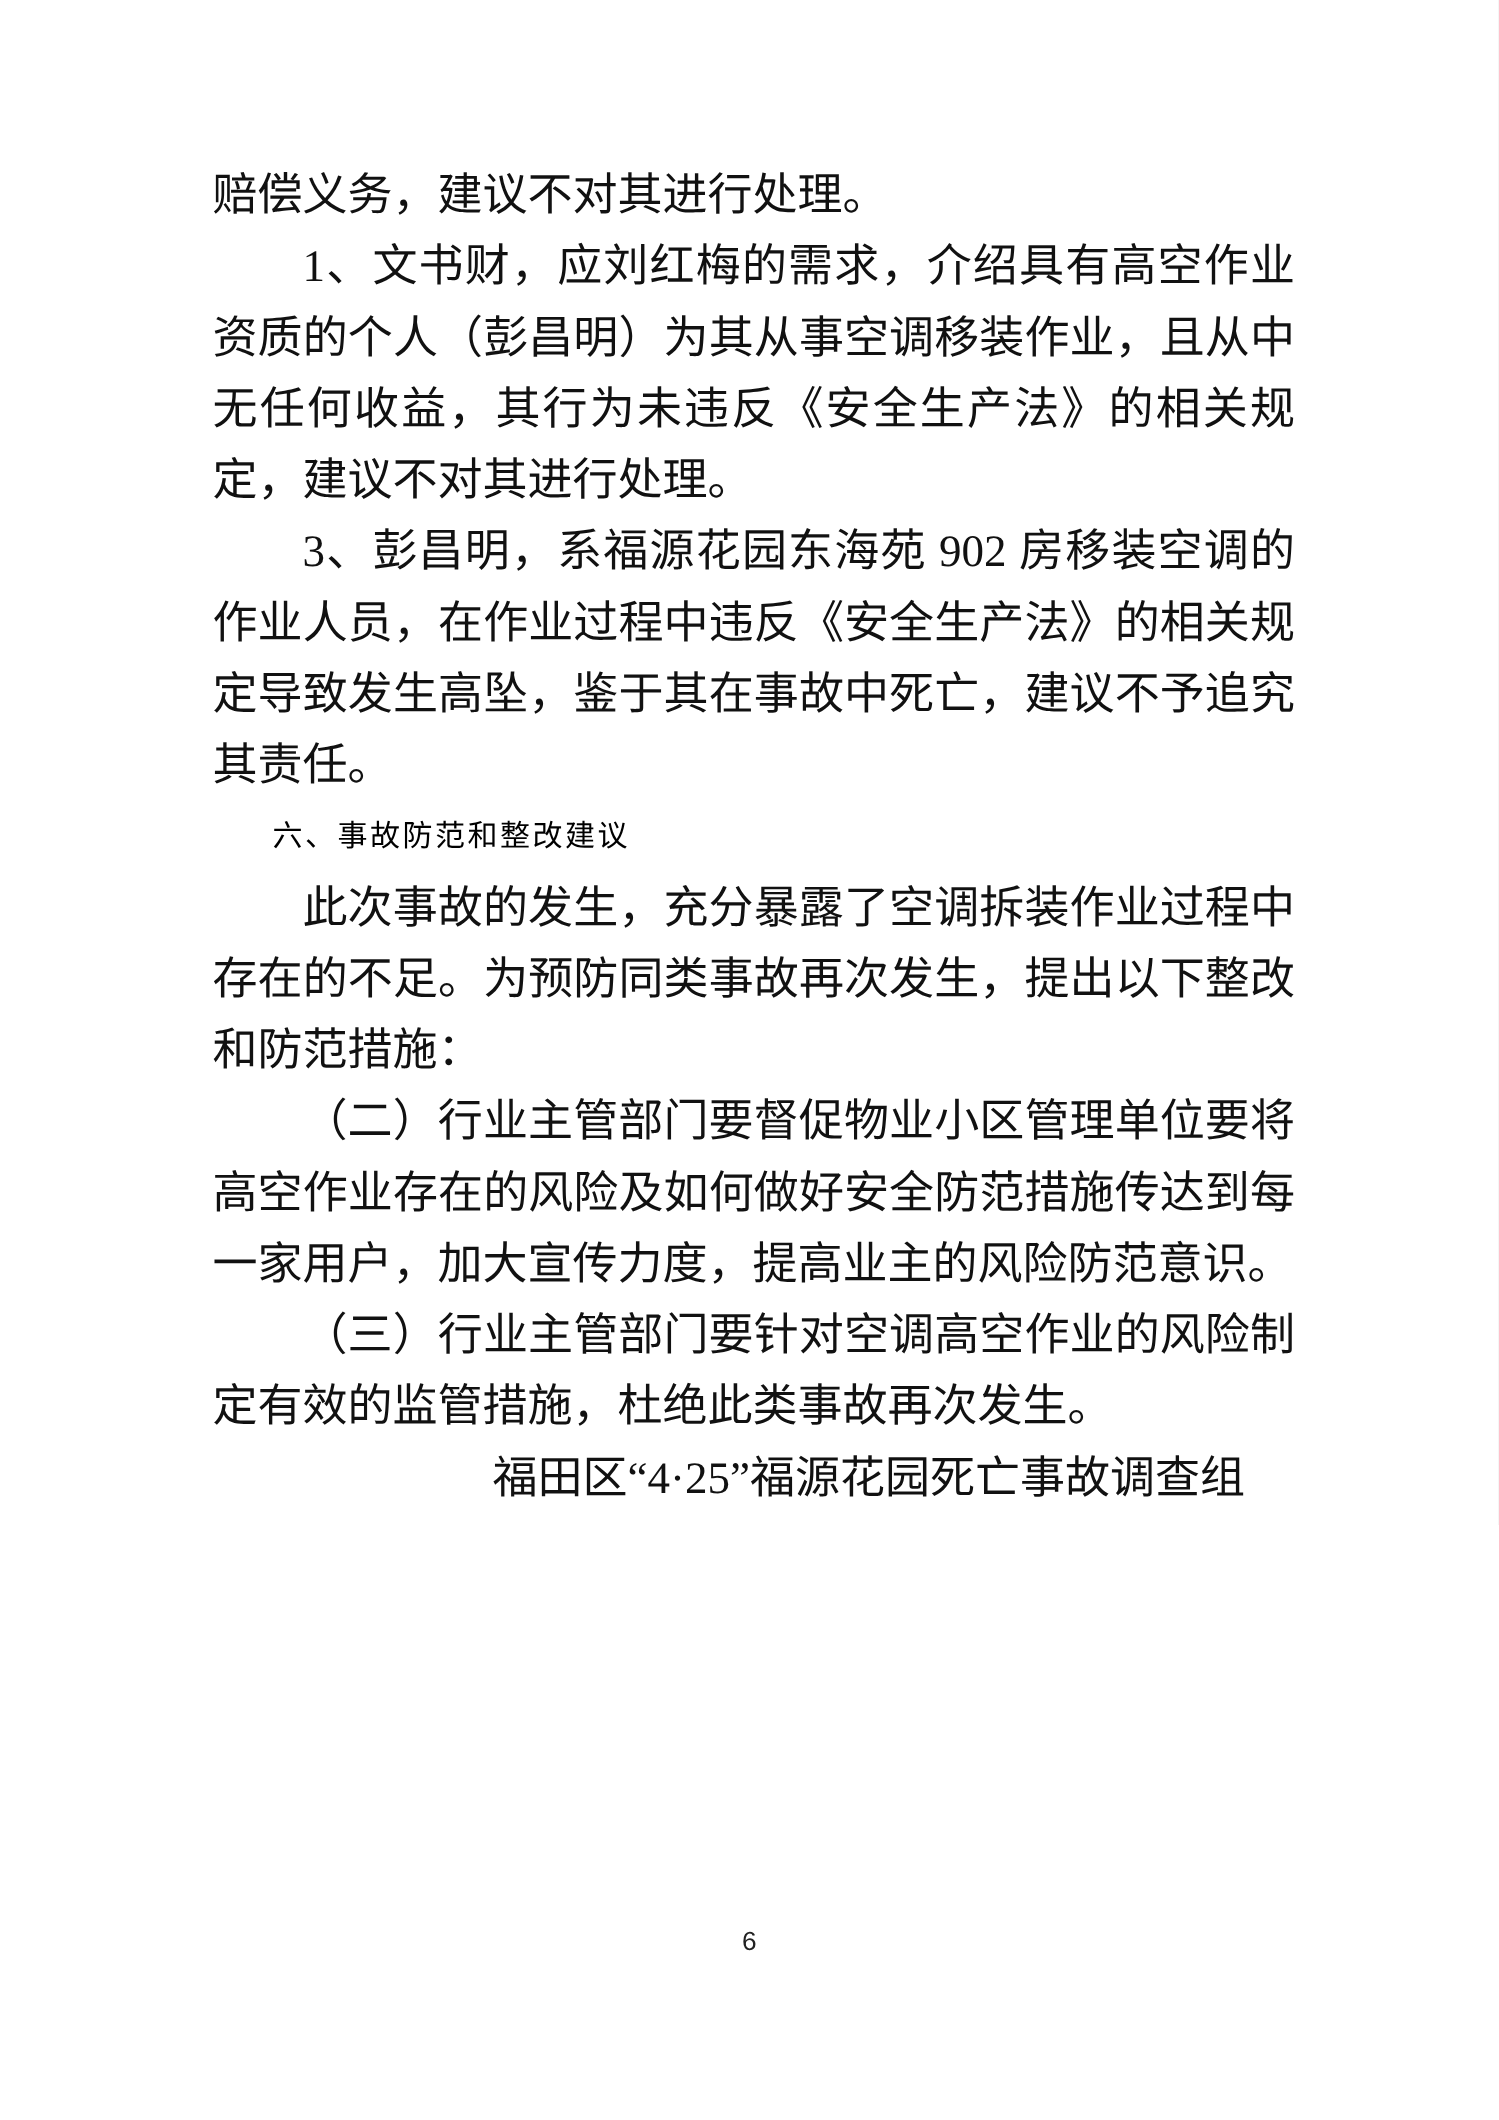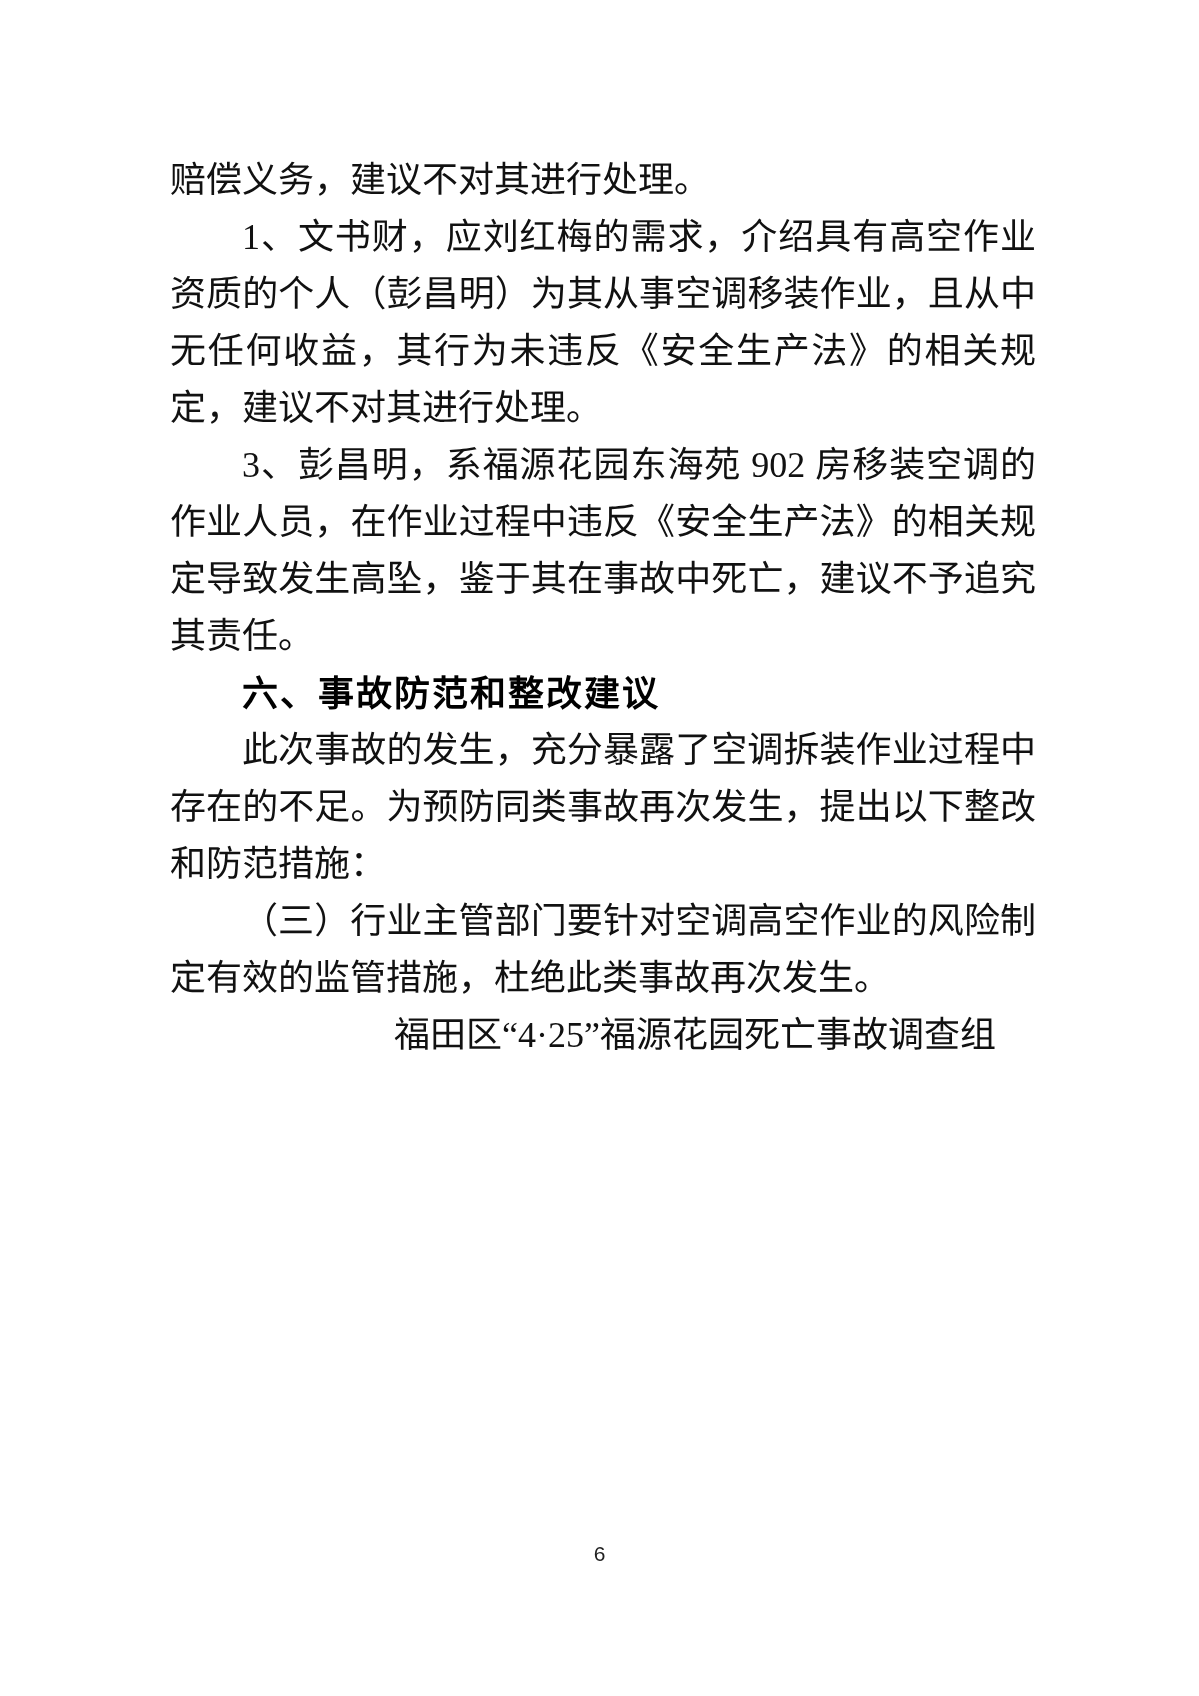--- a/index.html
+++ b/index.html
@@ -12,42 +12,42 @@
     position: relative;
     width: 1199px;
     height: 1696px;
     margin: 0 auto;
     background: #ffffff;
     color: #111111;
     overflow: hidden;
   }
   .content {
     position: absolute;
-    top: 152px;
+    top: 128px;
     left: 170px;
     width: 866px;
     font-family: "Liberation Serif", "DejaVu Serif", serif;
     font-size: 36px;
     line-height: 57px;
     text-align: justify;
     text-justify: inter-character;
   }
   .content p {
     margin: 0;
     padding: 0;
   }
   p.indent {
     text-indent: 2em;
   }
   h2.heading {
     margin: 0;
     padding: 0;
     font-family: "Liberation Sans", "DejaVu Sans", sans-serif;
-    font-weight: 700;
-    font-size: 36px;
+    font-weight: 400;
+    font-size: 24px;
     line-height: 57px;
     text-indent: 2em;
     letter-spacing: 2px;
     color: #000000;
   }
   p.signature {
     text-align: right;
     padding-right: 40px;
     text-indent: 0;
   }
@@ -70,17 +70,18 @@
 </head>
 <body>
 
 <div class="page">
   <div class="content">
     <p class="body">赔偿义务，建议不对其进行处理。</p>
     <p class="body indent">1、文书财，应刘红梅的需求，介绍具有高空作业资质的个人（彭昌明）为其从事空调移装作业，且从中无任何收益，其行为未违反《安全生产法》的相关规定，建议不对其进行处理。</p>
     <p class="body indent">3、彭昌明，系福源花园东海苑 902 房移装空调的作业人员，在作业过程中违反《安全生产法》的相关规定导致发生高坠，鉴于其在事故中死亡，建议不予追究其责任。</p>
     <h2 class="heading">六、事故防范和整改建议</h2>
     <p class="body indent">此次事故的发生，充分暴露了空调拆装作业过程中存在的不足。为预防同类事故再次发生，提出以下整改和防范措施：</p>
+    <p class="body indent">（二）行业主管部门要督促物业小区管理单位要将高空作业存在的风险及如何做好安全防范措施传达到每一家用户，加大宣传力度，提高业主的风险防范意识。</p>
     <p class="body indent">（三）行业主管部门要针对空调高空作业的风险制定有效的监管措施，杜绝此类事故再次发生。</p>
     <p class="signature">福田区“4·25”福源花园死亡事故调查组</p>
   </div>
   <div class="footer">6</div>
 </div>
 
 </body></html>

